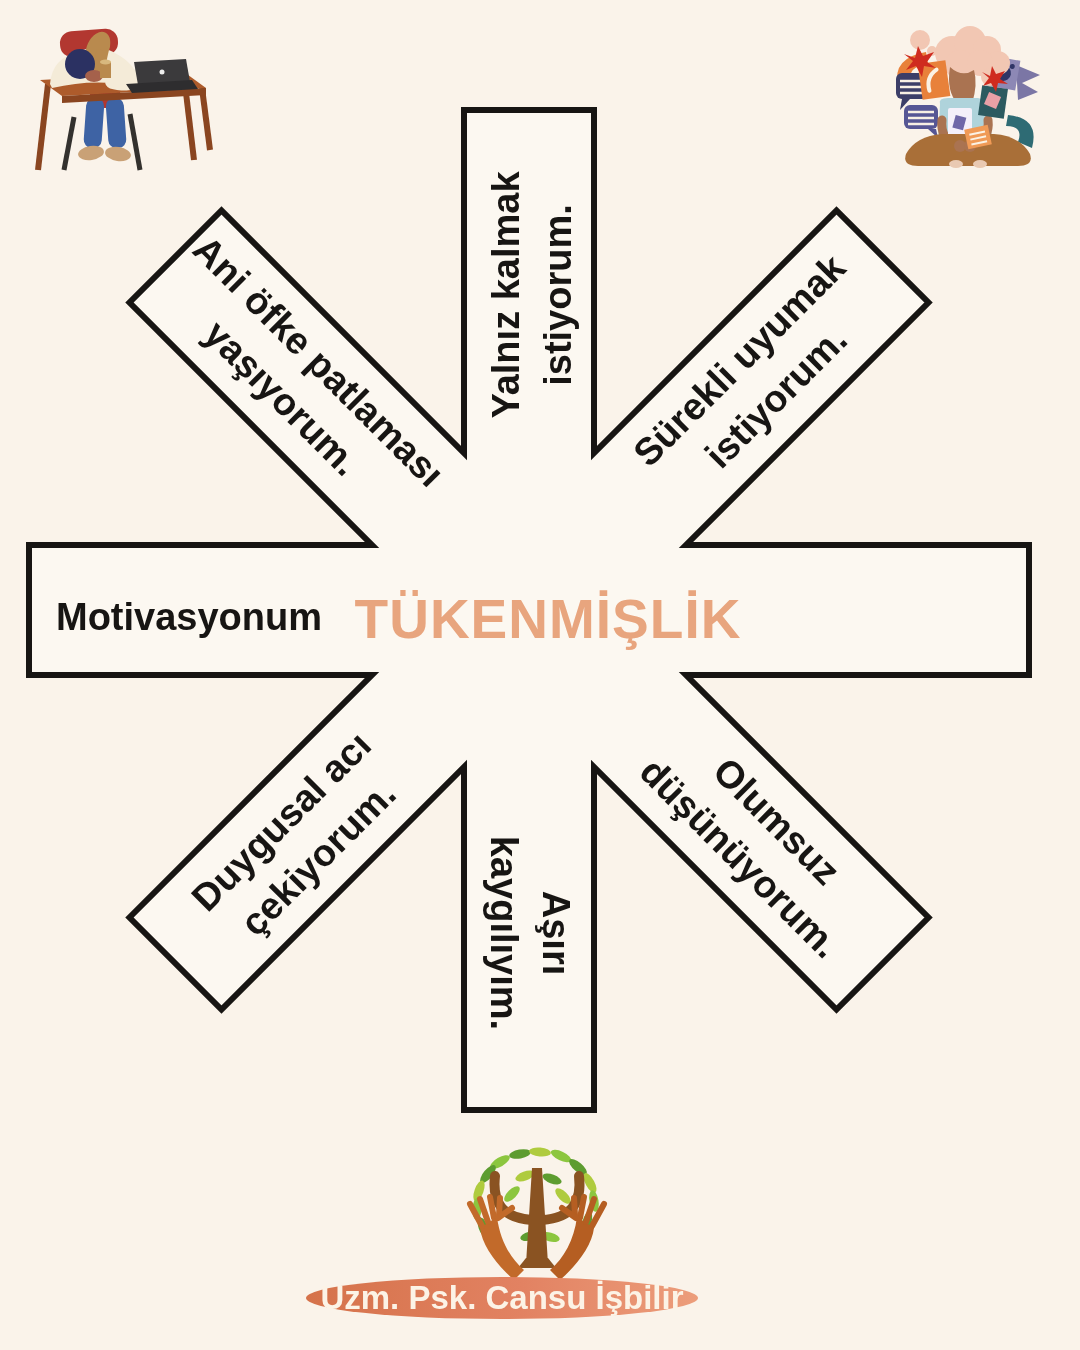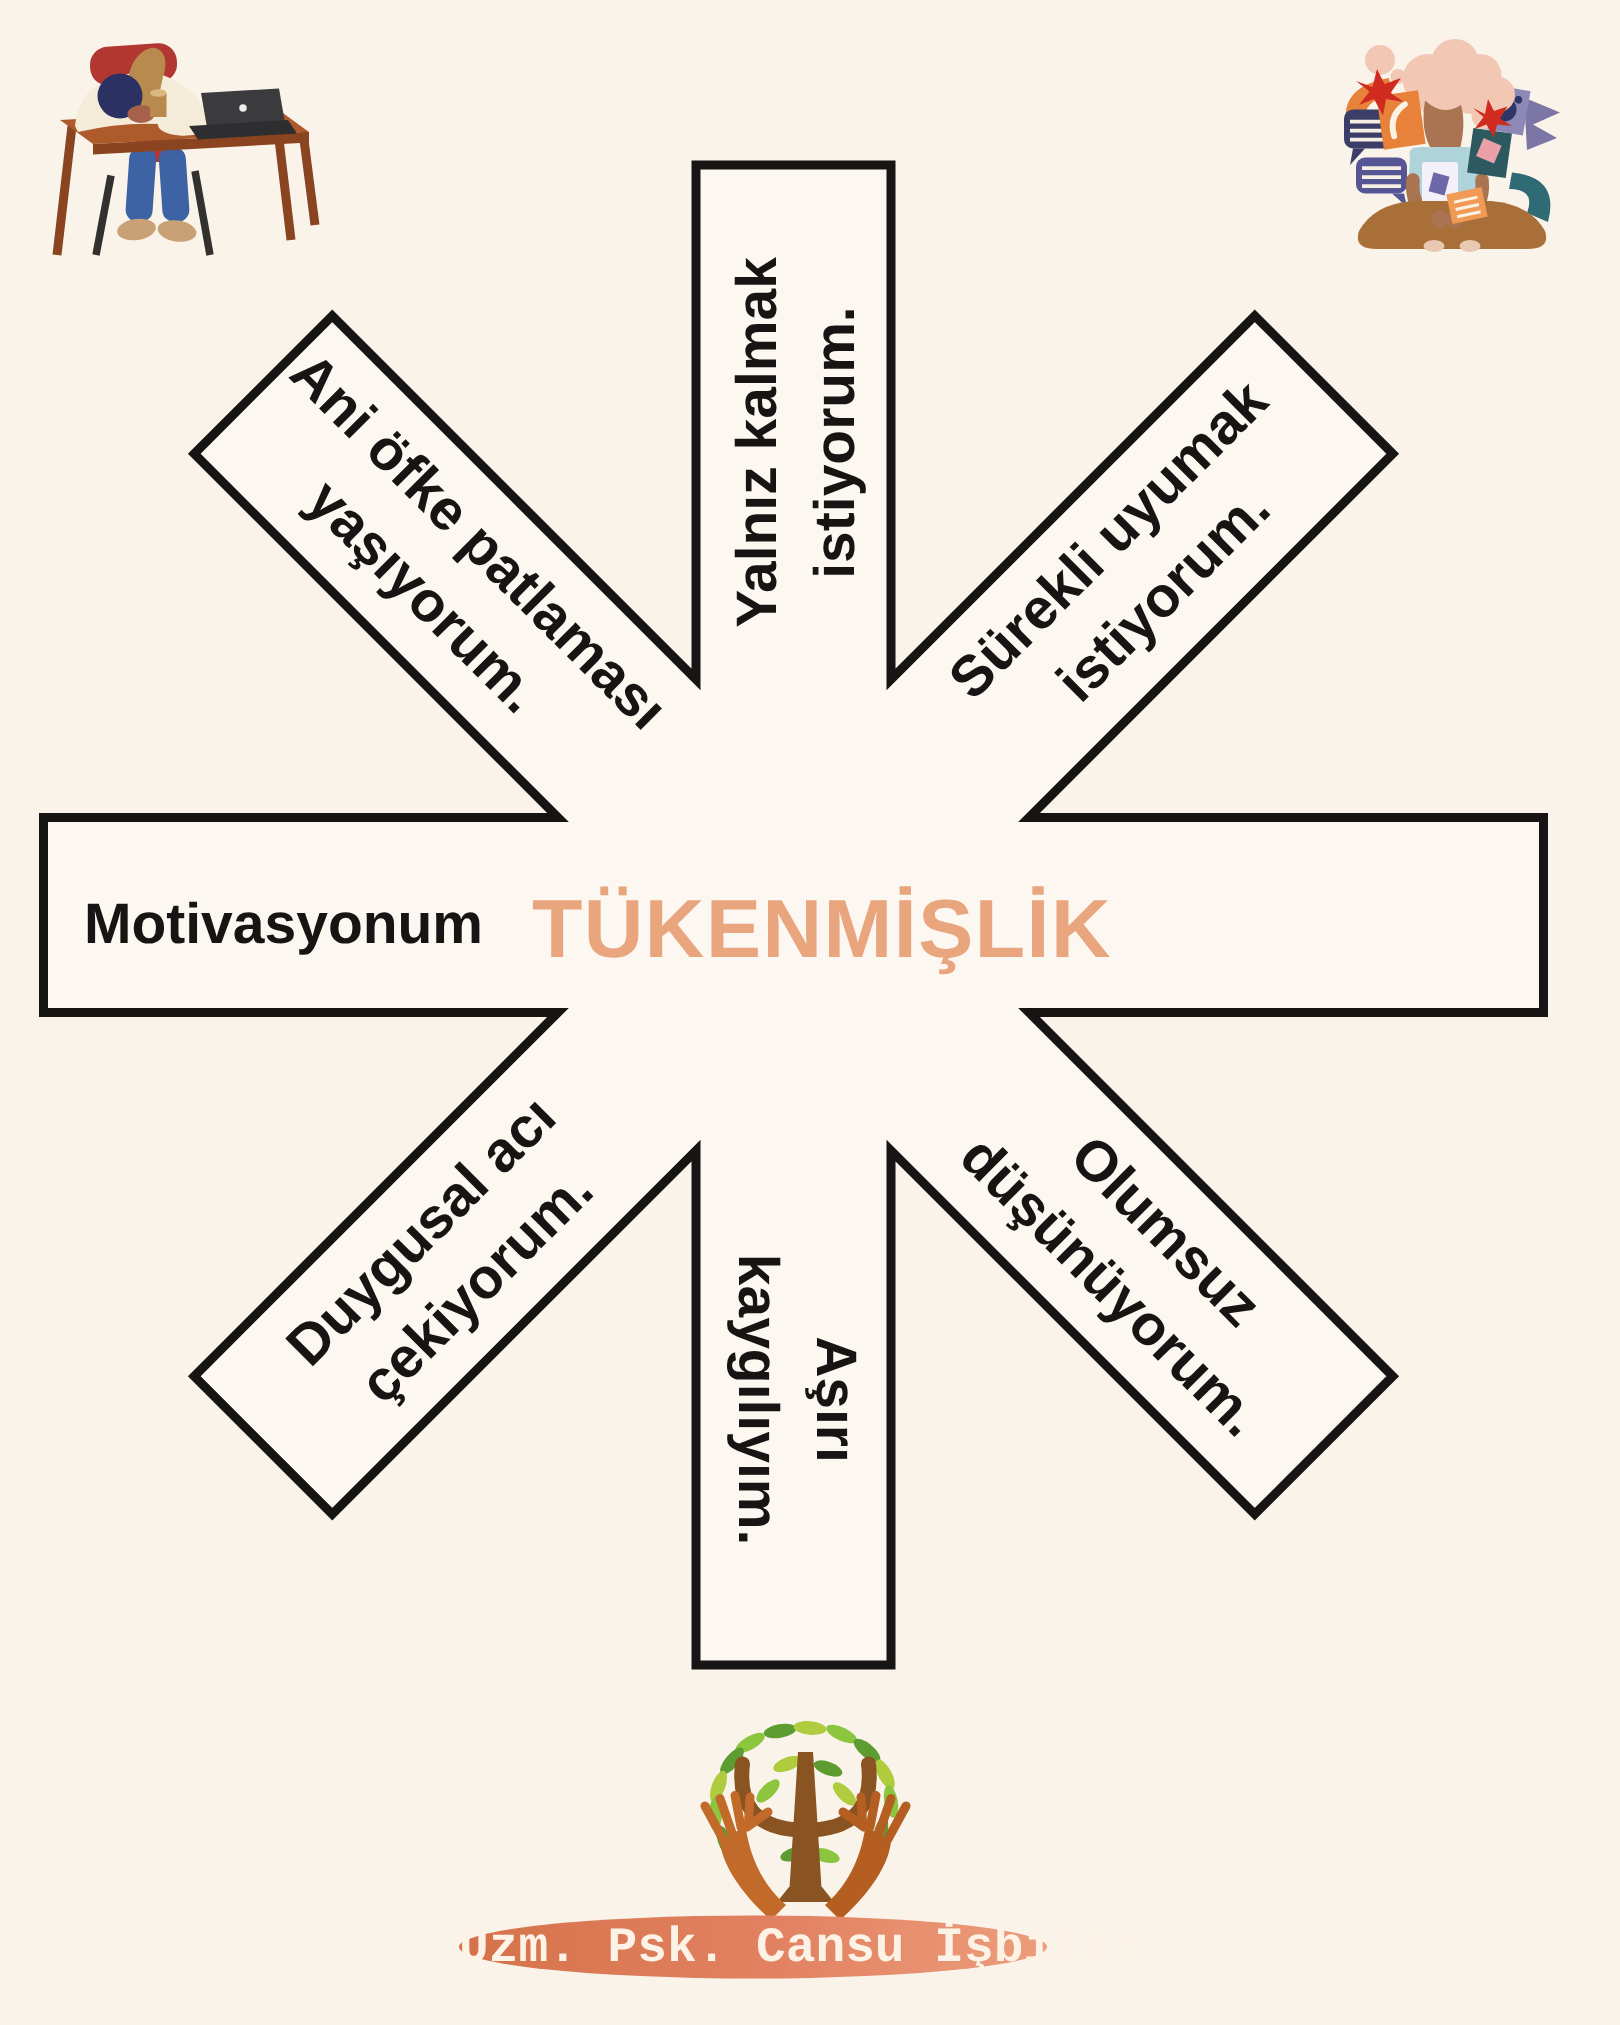--- a/index.html
+++ b/index.html
@@ -16,22 +16,22 @@
     transform:translate(-50%,-50%) rotate(var(--r,0deg));
   }
   .arm-label span{display:block;}
   .center-title{
     position:absolute;left:548px;top:599px;transform:translate(-50%,-50%);
     font-size:55px;font-weight:700;color:#E8A57E;letter-spacing:1px;white-space:nowrap;margin-top:20px;
   }
   .credit-badge{
     position:absolute;left:306px;top:1277px;width:392px;height:42px;border-radius:50%;
     background:linear-gradient(90deg,#D5724A 0%,#E28262 55%,#EC9D7B 100%);
-    display:flex;align-items:center;
-    font-family:Liberation Mono, monospace;font-weight:700;
+    display:flex;align-items:center;justify-content:center;
+    font-family:Liberation Sans, sans-serif;font-weight:700;
     font-size:33px;color:#FCF3E6;white-space:nowrap;
   }
 </style>
 </head>
 <body>
 
 <div class="canvas">
 
   <svg class="star-svg" width="1080" height="1350" viewBox="0 0 1080 1350">
     <polygon points="464,110 594,110 594,453 836.5,210.5 928.5,302.5 686,545 1029,545 1029,675 686,675 928.5,917.5 836.5,1009.5 594,767 594,1110 464,1110 464,767 221.5,1009.5 129.5,917.5 372,675 29,675 29,545 372,545 129.5,302.5 221.5,210.5 464,453" fill="#FCF8F1" stroke="#171513" stroke-width="6" stroke-linejoin="miter"></polygon>

